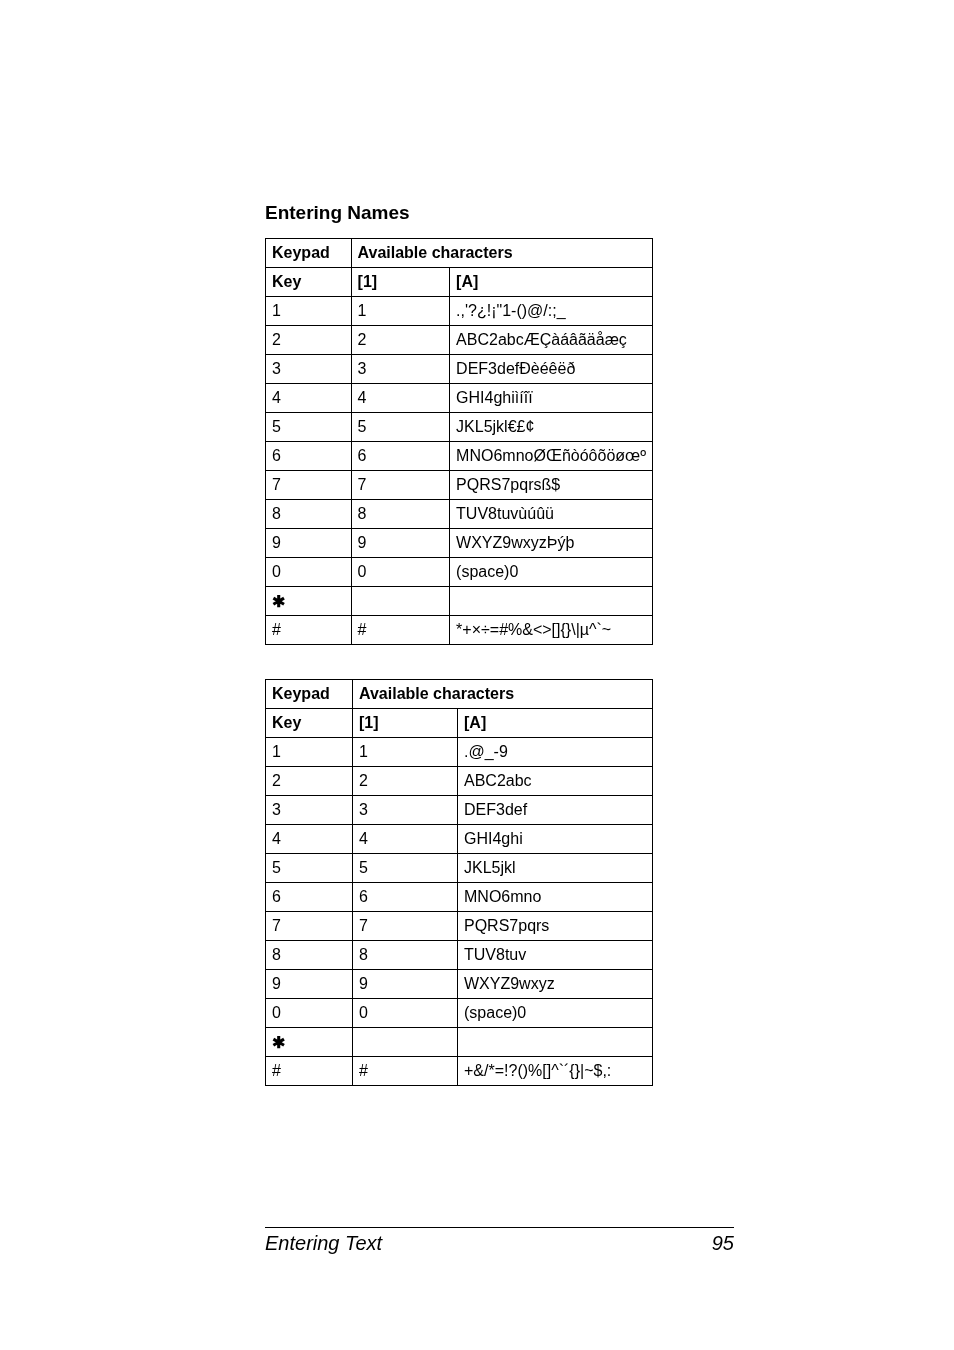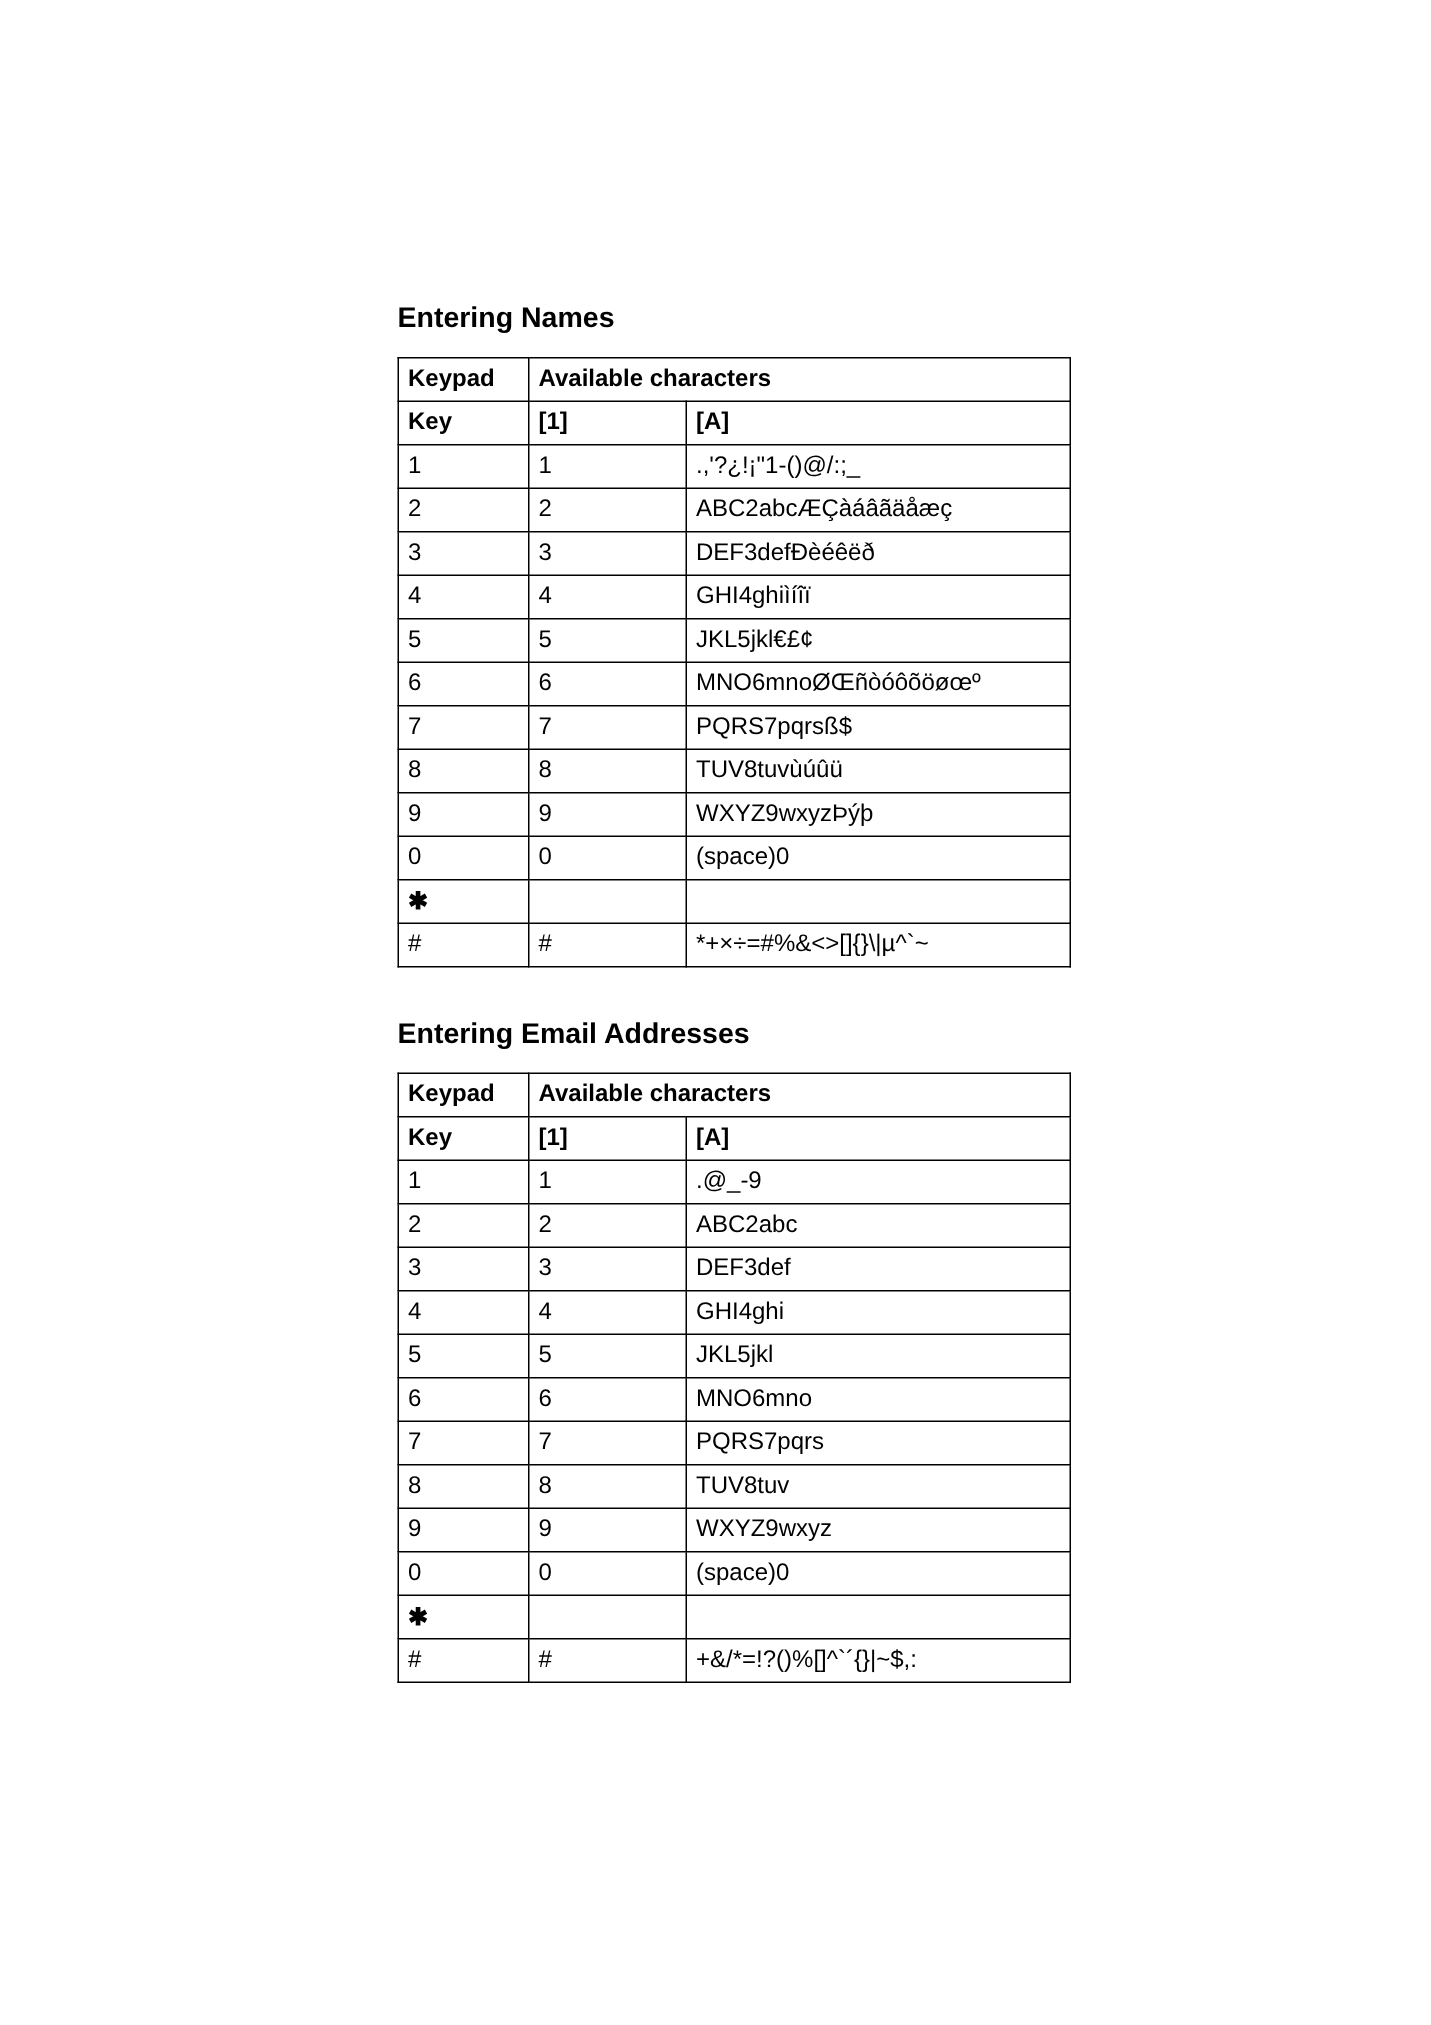--- a/index.html
+++ b/index.html
@@ -17,21 +17,21 @@
     position: relative;
     height: 100%;
   }
   h2.section-heading {
     font-size: 19px;
     font-weight: bold;
     margin: 12px 0 14px 0;
   }
   table.char-table {
     border-collapse: collapse;
-    width: 449px;
+    width: 388px;
     margin-bottom: 34px;
   }
   table.char-table th,
   table.char-table td {
     border: 1px solid #000;
     padding: 3px 6px;
     font-size: 16px;
     text-align: left;
     vertical-align: middle;
     height: 22px;
@@ -134,21 +134,20 @@
           <td></td>
         </tr>
     <tr>
           <td>#</td>
           <td>#</td>
           <td>*+×÷=#%&amp;&lt;&gt;[]{}\|µ^`~</td>
         </tr>
   </tbody>
     </table>
 
-  <h2 class="section-heading">Entering Email Addresses</h2>
 
   <table class="char-table">
     <tbody>
         <tr>
       <th class="col-key">Keypad</th>
       <th colspan="2">Available characters</th>
     </tr>
     <tr>
       <th class="col-key">Key</th>
       <th class="col-one">[1]</th>
@@ -210,14 +209,20 @@
           <td></td>
         </tr>
     <tr>
           <td>#</td>
           <td>#</td>
           <td>+&amp;/*=!?()%[]^`´{}|~$,:</td>
         </tr>
   </tbody>
     </table>
 
+  <div class="footer">
+    <div class="footer-row">
+      <span>Entering Text</span>
+      <span>95</span>
+    </div>
+  </div>
 
 </div>
 
 </body></html>

